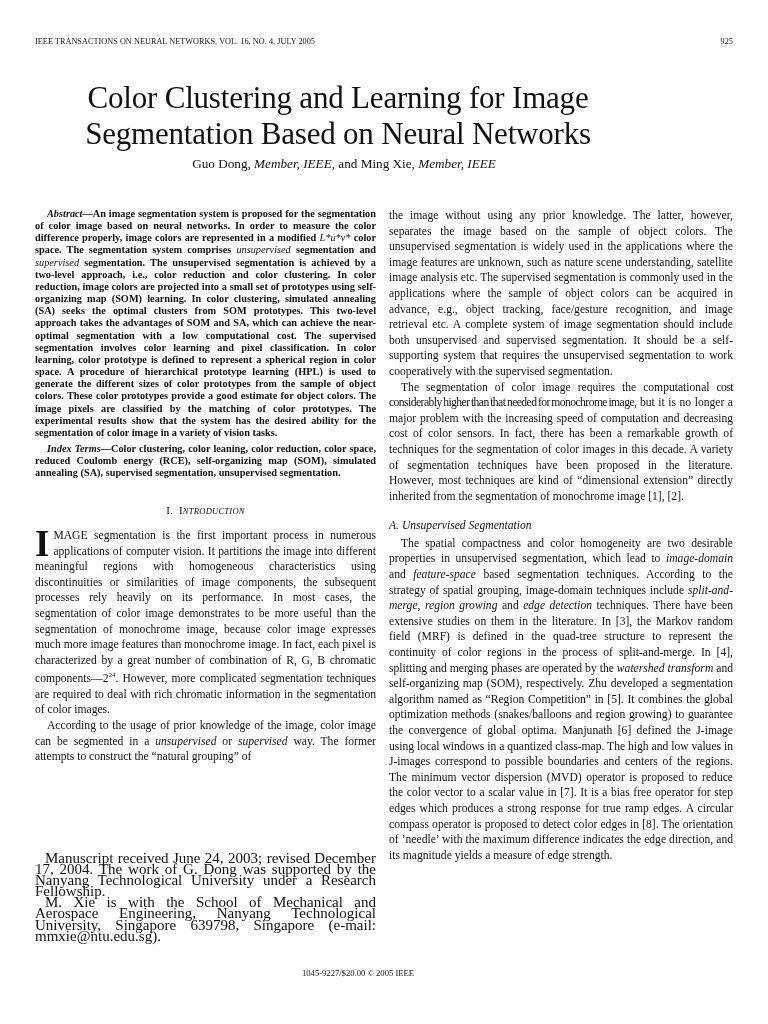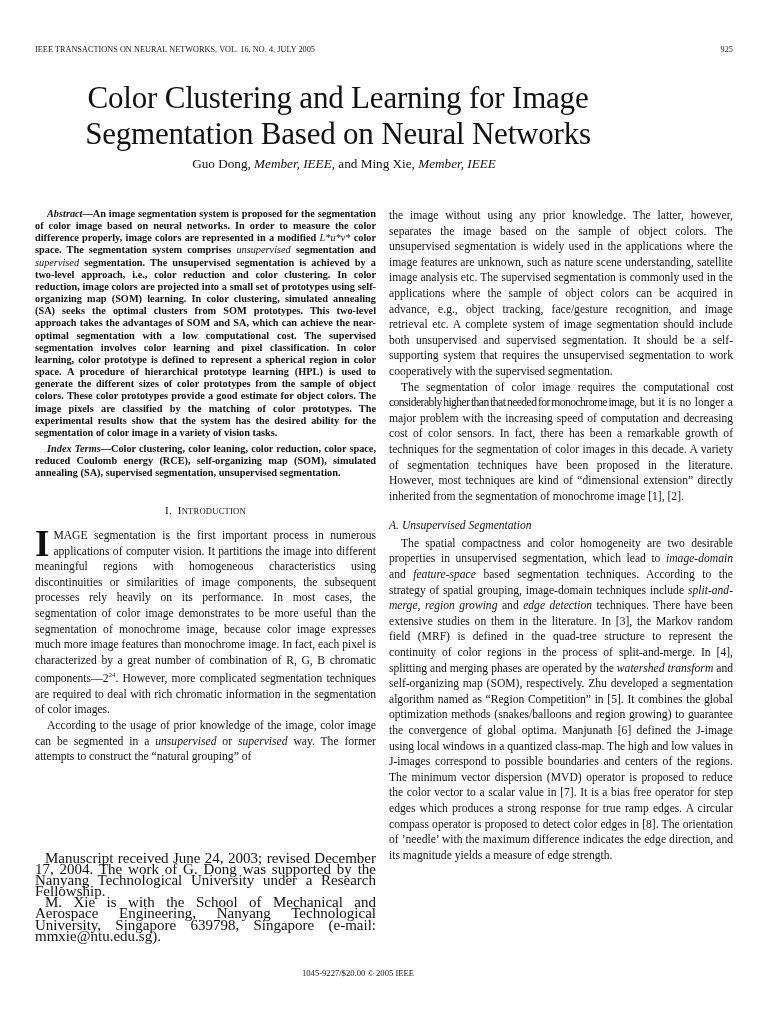--- a/index.html
+++ b/index.html
@@ -1,32 +1,32 @@
 <!DOCTYPE html>
 <html><head>
 <meta charset="utf-8">
 <style>
   html, body { margin:0; padding:0; background:#fff; }
   body { width:768px; height:1024px; position:relative; overflow:hidden; color:#111;
          font-family:"Liberation Serif","DejaVu Serif",serif; }
-  .running-head { position:absolute; top:45px; left:35px; right:35px; font-size:8.2px;
+  .running-head { position:absolute; top:37px; left:35px; right:35px; font-size:8.2px;
                   letter-spacing:0.05px; display:flex; justify-content:space-between; }
   .title { position:absolute; top:80px; left:0; width:676px; text-align:center;
            font-size:31px; line-height:36px; letter-spacing:-0.2px; }
   .authors { position:absolute; top:156px; left:0; width:688px; text-align:center; font-size:13.2px; }
   .authors i { font-style:italic; }
   .col { position:absolute; top:208px; font-size:11.6px; line-height:15.6px; text-align:justify; }
   .col-left { left:35px; width:341px; }
   .col-right { left:389px; width:344px; }
   .abstract { font-weight:bold; font-size:10.3px; line-height:12.15px; text-indent:12px; margin:0; }
   .abstract i { font-style:italic; }
   .index-terms { font-weight:bold; font-size:10.3px; line-height:12.15px; text-indent:12px; margin:4px 0 0 0; }
   .index-terms i { }
   .section-head { text-align:center; font-size:11px; margin:24px 0 8px 0; letter-spacing:0.2px; }
-  .section-head .sc { font-size:8.6px; }
+  .section-head .sc { font-size:8.6px;font-style:italic; }
   .para { margin:0; text-indent:12px; }
   .para.first { text-indent:0; }
   .dropcap { float:left; font-size:37px; line-height:28px; font-weight:bold; margin:2px 4px 0 0; }
   .subsection { font-style:italic; margin:14px 0 2px 0; }
   .para i { font-style:italic; }
   .footnotes { position:absolute; top:853px; left:35px; width:341px; font-size:15px; line-height:11.1px; text-align:justify; }
   .footnotes p { margin:0; text-indent:10px; }
   .footer-copy { position:absolute; top:968px; left:0; width:716px; text-align:center; font-size:8.6px; }
   .cond { letter-spacing:-0.55px; word-spacing:-1.5px; }
 </style>

